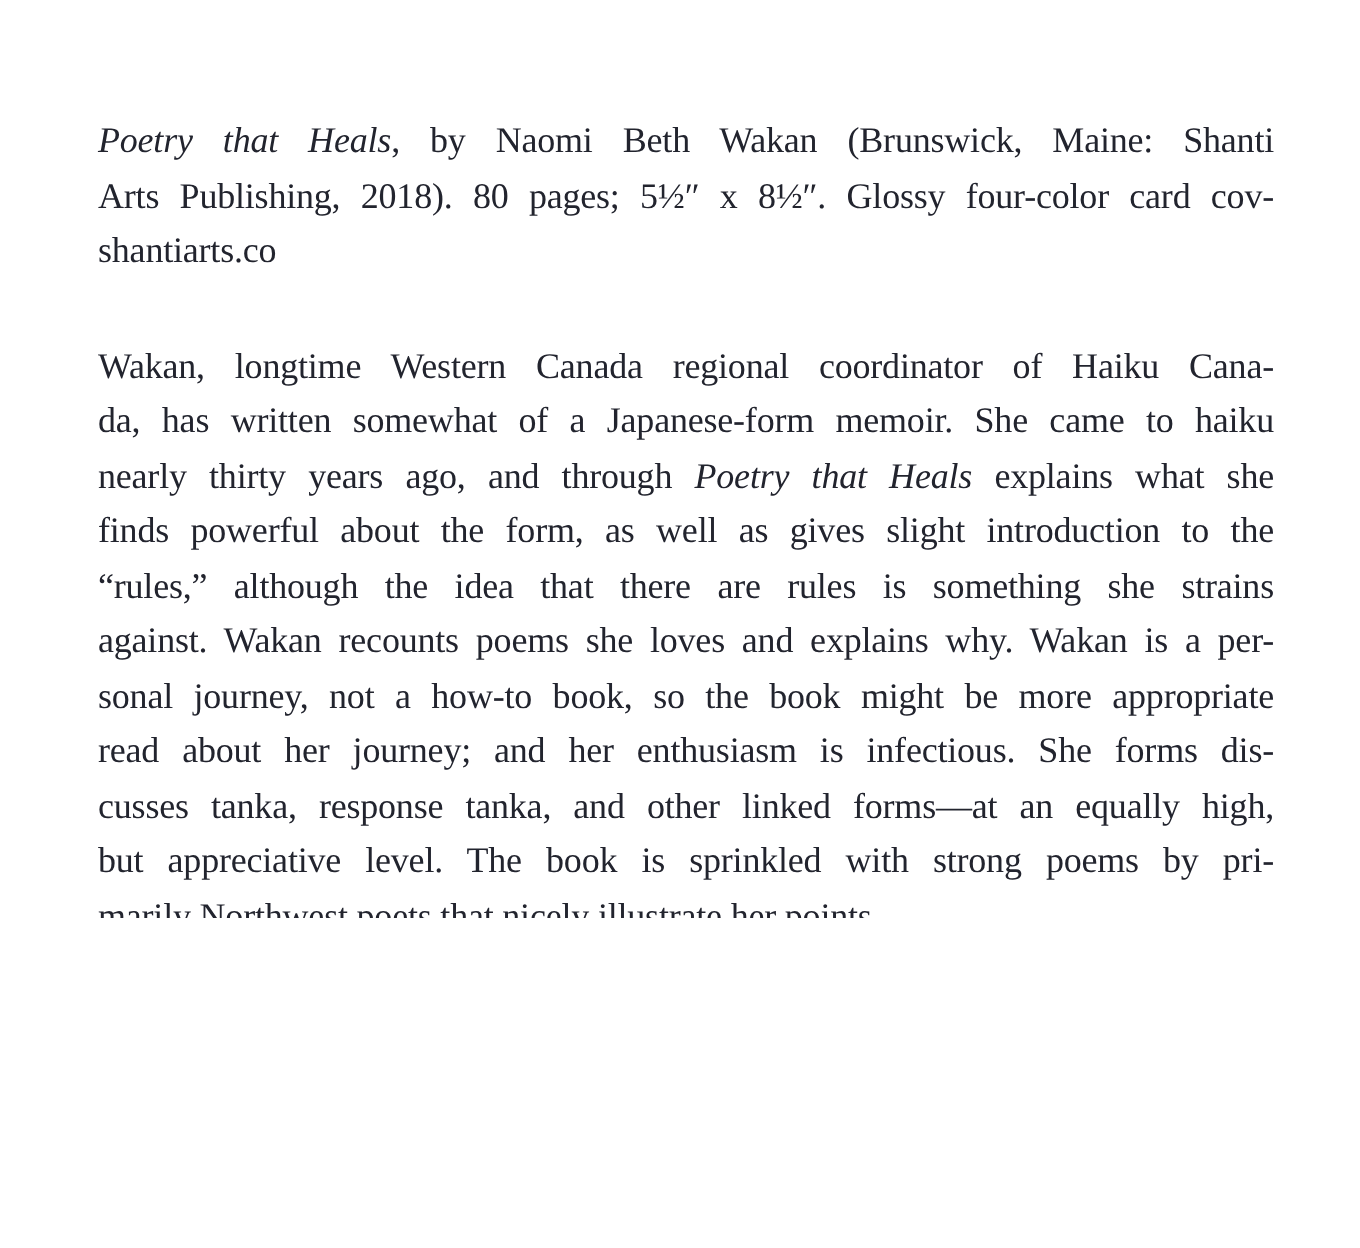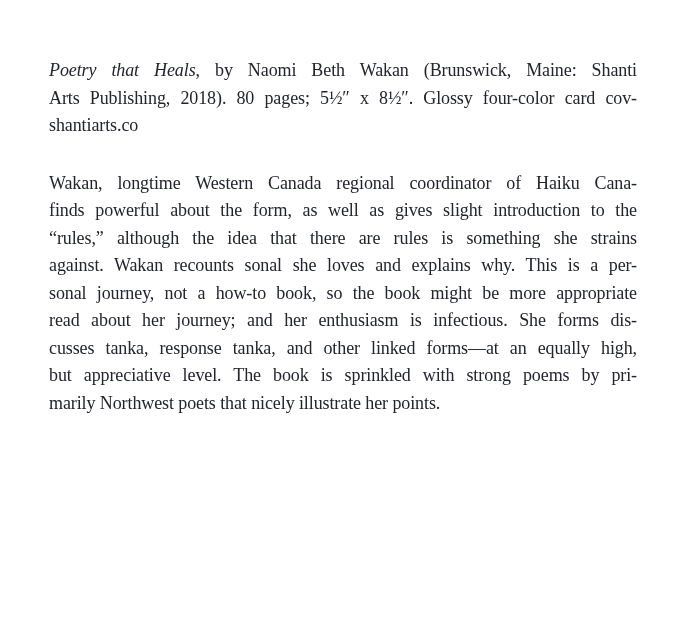--- a/index.html
+++ b/index.html
@@ -43,23 +43,25 @@
 
 <div class="page" style="background: rgb(255, 255, 255); color: rgb(34, 36, 46);">
   <div class="text-block">
     <div class="para para1">
         <div class="line j"><span class="it">Poetry that Heals</span><span>, by Naomi Beth Wakan (Brunswick, Maine: Shanti</span></div>
         <div class="line j"><span>Arts Publishing, 2018). 80 pages; 5½″ x 8½″. Glossy four-color card cov-</span></div>
         <div class="line last"><span>shantiarts.co</span></div>
       </div>
     <div class="para para2">
         <div class="line j"><span>Wakan, longtime Western Canada regional coordinator of Haiku Cana-</span></div>
+        <div class="line j"><span>da, has written somewhat of a Japanese-form memoir. She came to haiku</span></div>
+        <div class="line j"><span>nearly thirty years ago, and through </span><span class="it">Poetry that Heals</span><span> explains what she</span></div>
         <div class="line j"><span>finds powerful about the form, as well as gives slight introduction to the</span></div>
         <div class="line j"><span>“rules,” although the idea that there are rules is something she strains</span></div>
-        <div class="line j"><span>against. Wakan recounts sonal she loves and explains why. This is a per-</span></div>
+        <div class="line j"><span>against. Wakan recounts poems she loves and explains why. Wakan is a per-</span></div>
         <div class="line j"><span>sonal journey, not a how-to book, so the book might be more appropriate</span></div>
         <div class="line j"><span>read about her journey; and her enthusiasm is infectious. She forms dis-</span></div>
         <div class="line j"><span>cusses tanka, response tanka, and other linked forms—at an equally high,</span></div>
         <div class="line j"><span>but appreciative level. The book is sprinkled with strong poems by pri-</span></div>
         <div class="line last"><span>marily Northwest poets that nicely illustrate her points.</span></div>
       </div>
   </div>
   <div class="footer" style="color: rgb(0, 0, 0);">Modern Haiku 49:2</div>
 </div>
 

